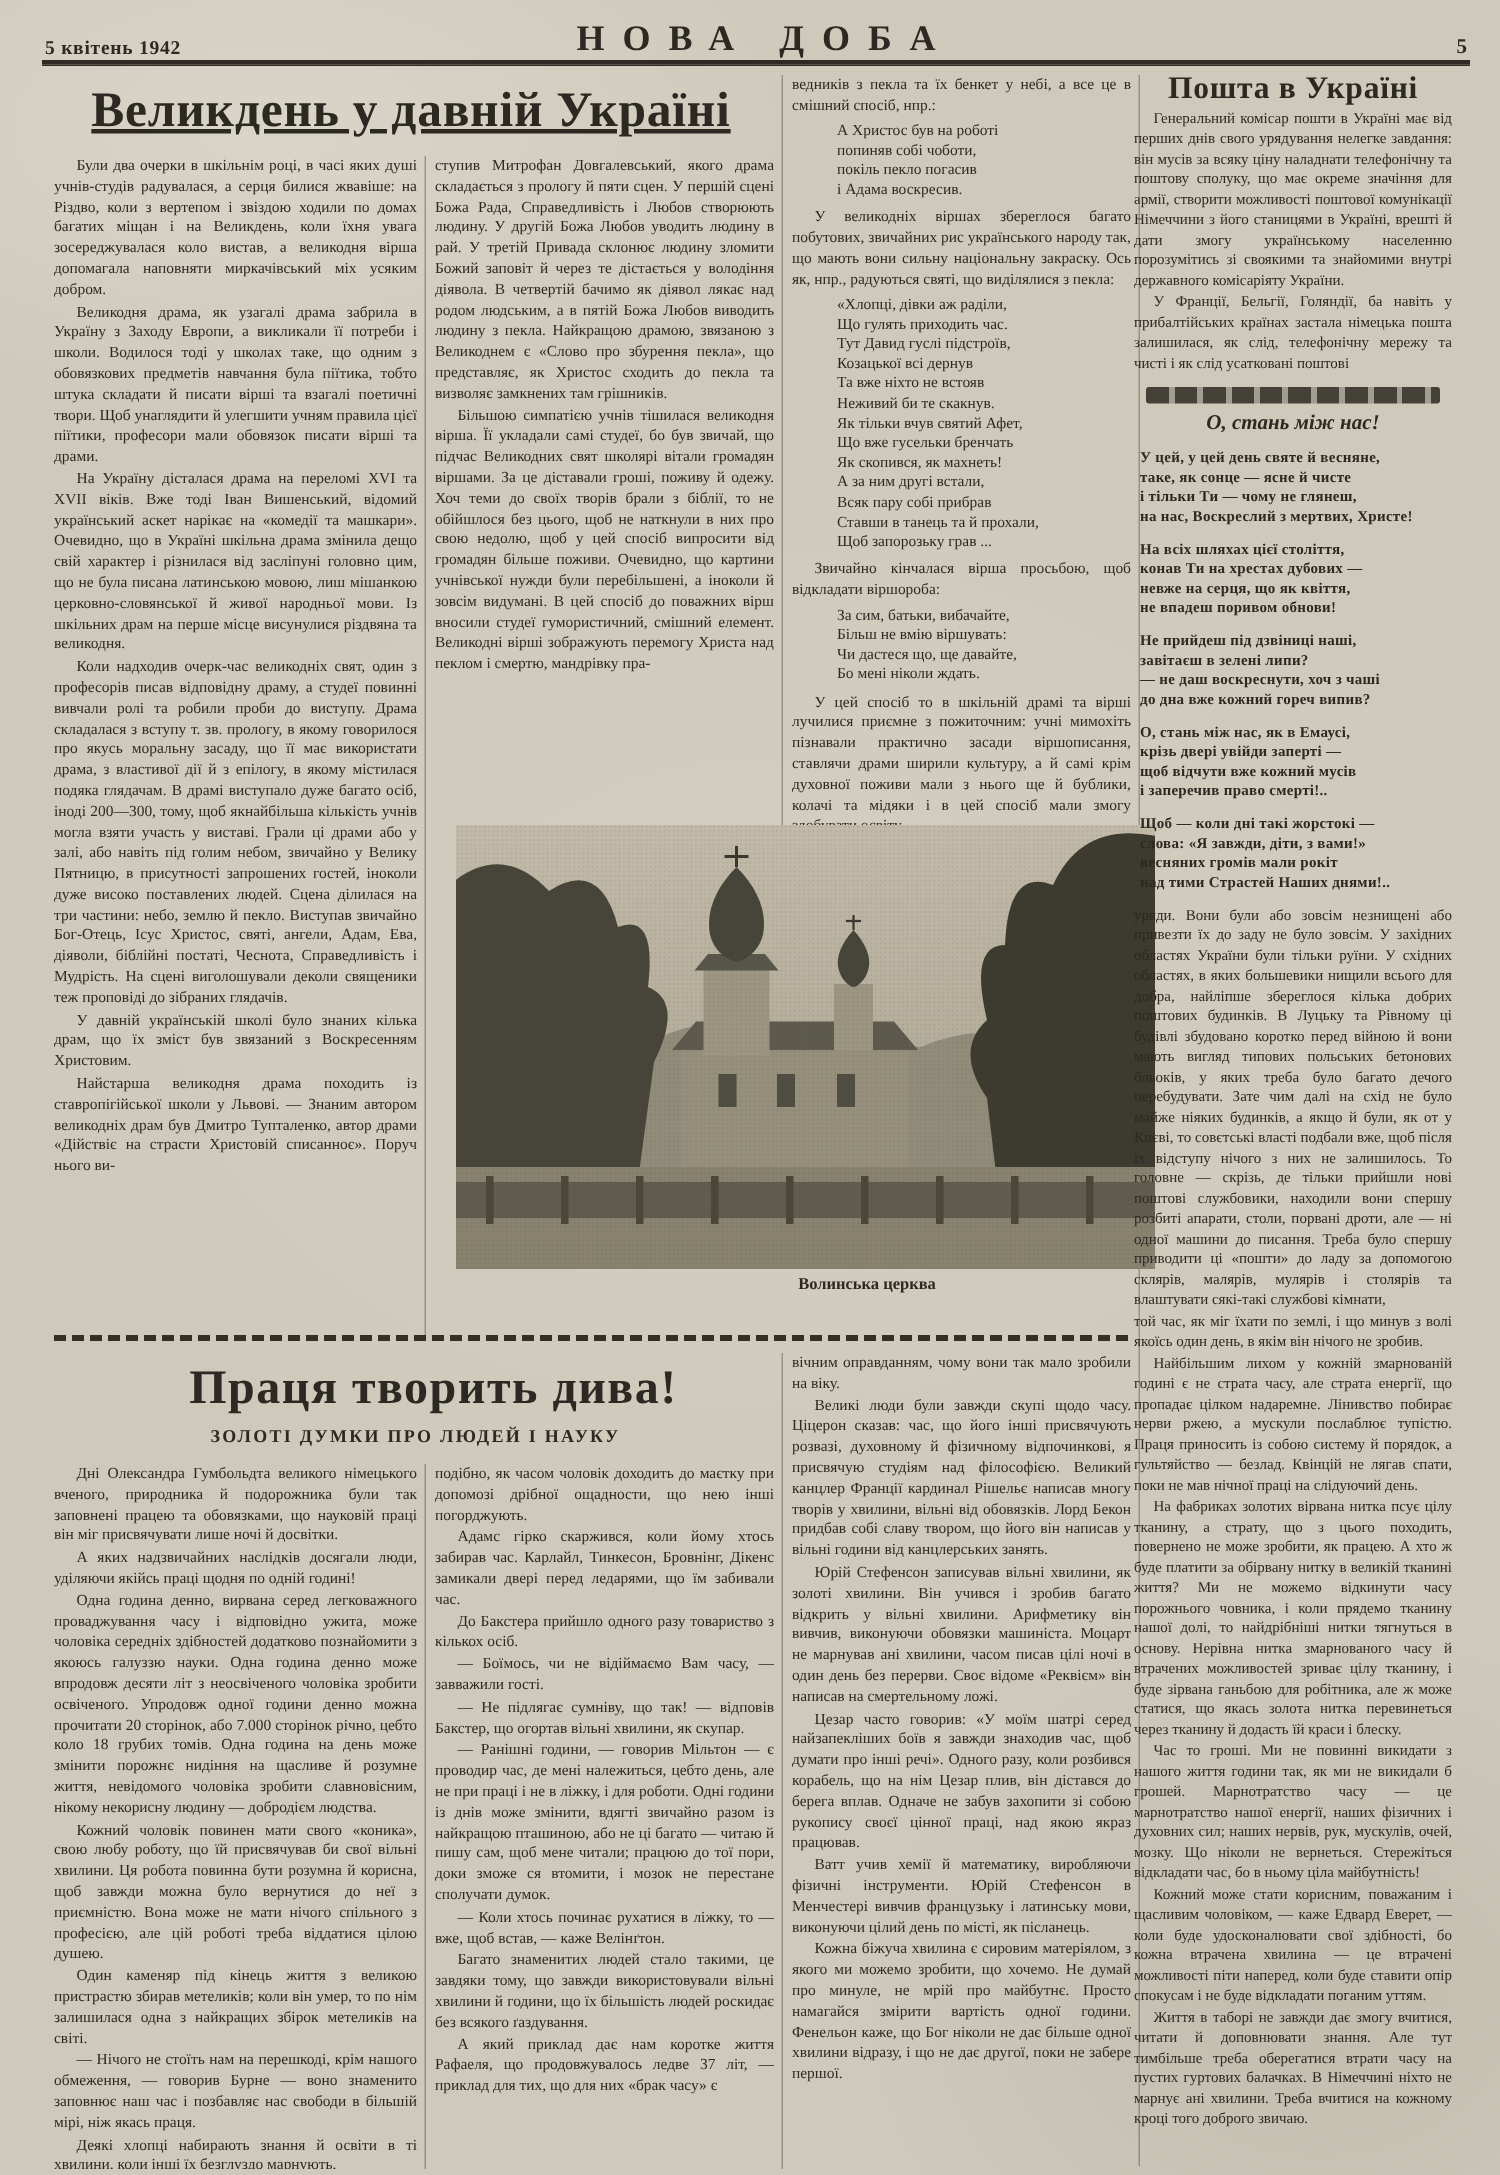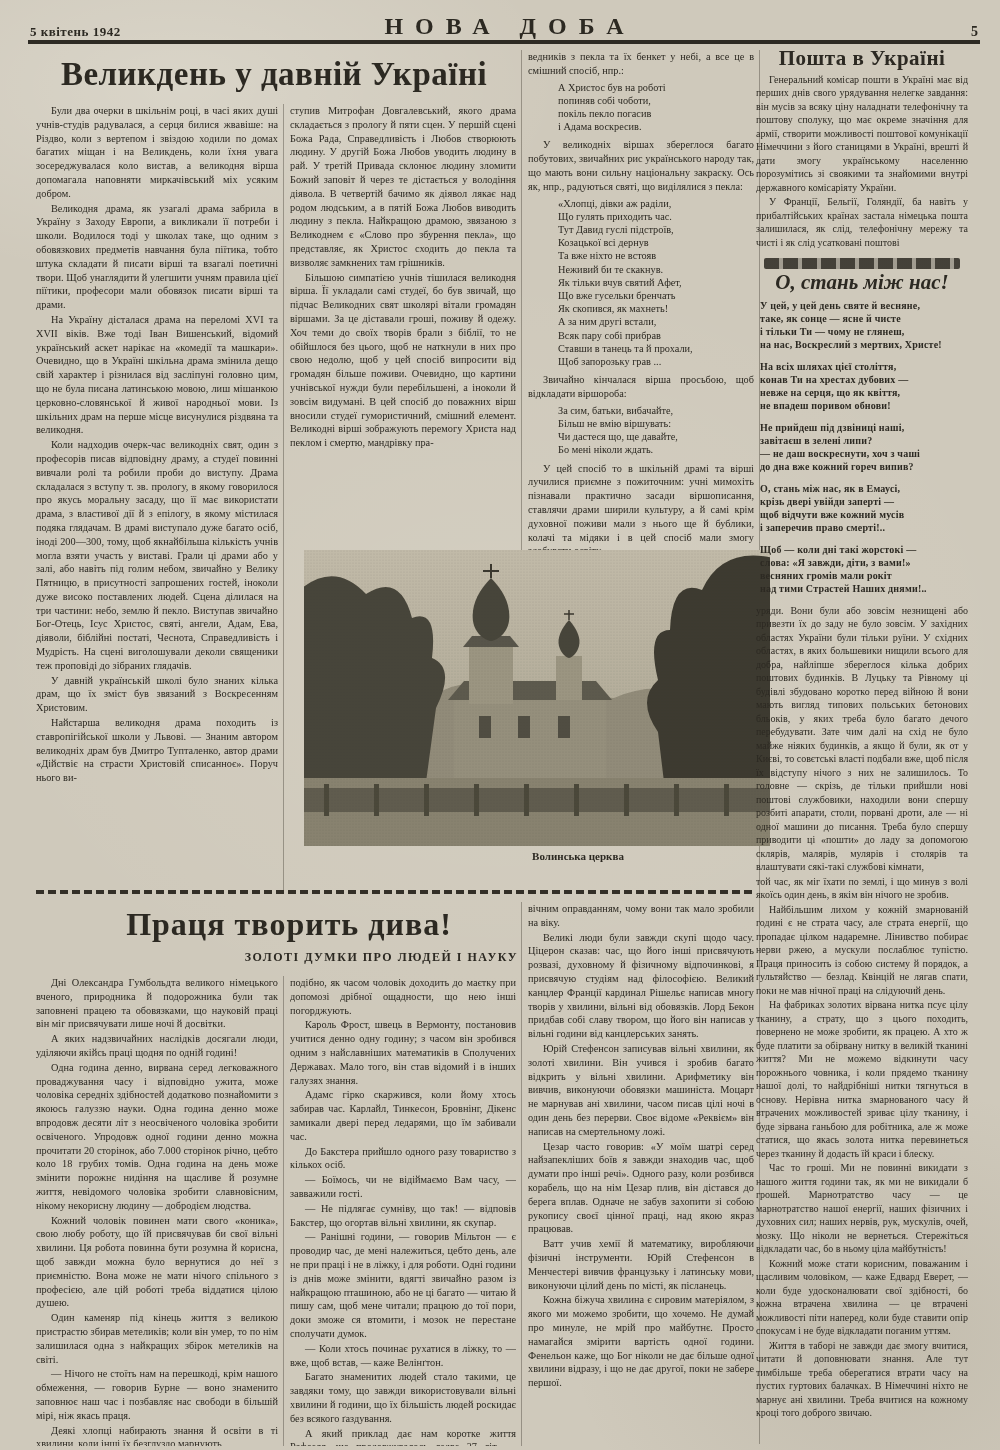--- a/index.html
+++ b/index.html
@@ -25,27 +25,27 @@
     border-top:3px solid #2e2b24; border-bottom:1px solid #2e2b24; }
   
   .col{ position:absolute; overflow:hidden; text-align:justify;
     font-size:10.3px; line-height:13.8px; }
   .col p{ text-indent:15px; margin-bottom:1px; }
   .col p.cont{ text-indent:0; }
   .col p.verse{ text-indent:0; margin:3px 0 5px 30px; white-space:pre-line;
     text-align:left; line-height:13.2px; }
   
   .headline-easter{ position:absolute; left:38px; top:56px; width:472px;
-    font-size:33px; font-weight:bold; text-align:center; letter-spacing:.5px; line-height:1.1; }
+    font-size:33px; font-weight:bold; text-align:center; letter-spacing:.5px; line-height:1.1;text-decoration:underline; }
   .headline-post{ font-size:21px; font-weight:bold; text-align:center; margin:2px 0 7px; letter-spacing:.5px; }
-  .poem-title{ font-size:21px; font-weight:bold; font-style:italic; text-align:center; margin:7px 0 9px; }
+  .poem-title{ font-size:14px; font-weight:bold; font-style:italic; text-align:center; margin:7px 0 9px; }
   .headline-work{ position:absolute; left:48px; top:906px; width:482px;
     font-size:32px; font-weight:bold; text-align:center; letter-spacing:1px; }
   .work-subtitle{ position:absolute; left:36px; top:950px; width:482px;
-    font-size:12px; font-weight:bold; text-align:right; letter-spacing:1.5px; }
+    font-size:12px; font-weight:bold; text-align:center; letter-spacing:1.5px; }
   
   #col4{ position:absolute; left:756px; top:50px; width:212px; height:1396px;
     overflow:hidden; font-size:10px; line-height:13.5px; text-align:justify; }
   #col4 .body p{ text-indent:13px; margin-bottom:1px; }
   #col4 .body p.cont{ text-indent:0; }
   .redacted{ height:11px; margin:9px 8px 7px;
     background:repeating-linear-gradient(90deg, rgba(44,41,34,.85) 0 15px, rgba(44,41,34,.28) 15px 19px);
     border-radius:2px; }
   .poem p{ font-weight:bold; white-space:pre-line; text-align:left;
     font-size:10px; line-height:13px; margin:0 0 9px 4px; letter-spacing:.2px; }
@@ -221,21 +221,20 @@
       <p>Дні Олександра Гумбольдта великого німецького вченого, природника й подорожника були так заповнені працею та обовязками, що науковій праці він міг присвячувати лише ночі й досвітки.</p>
       <p>А яких надзвичайних наслідків досягали люди, уділяючи якійсь праці щодня по одній годині!</p>
       <p>Одна година денно, вирвана серед легковажного проваджування часу і відповідно ужита, може чоловіка середніх здібностей додатково познайомити з якоюсь галуззю науки. Одна година денно може впродовж десяти літ з неосвіченого чоловіка зробити освіченого. Упродовж одної години денно можна прочитати 20 сторінок, або 7.000 сторінок річно, цебто коло 18 грубих томів. Одна година на день може змінити порожнє нидіння на щасливе й розумне життя, невідомого чоловіка зробити славновісним, нікому некорисну людину — добродієм людства.</p>
       <p>Кожний чоловік повинен мати свого «коника», свою любу роботу, що їй присвячував би свої вільні хвилини. Ця робота повинна бути розумна й корисна, щоб завжди можна було вернутися до неї з приємністю. Вона може не мати нічого спільного з професією, але цій роботі треба віддатися цілою душею.</p>
       <p>Один каменяр під кінець життя з великою пристрастю збирав метеликів; коли він умер, то по нім залишилася одна з найкращих збірок метеликів на світі.</p>
       <p>— Нічого не стоїть нам на перешкоді, крім нашого обмеження, — говорив Бурне — воно знаменито заповнює наш час і позбавляє нас свободи в більшій мірі, ніж якась праця.</p>
       <p>Деякі хлопці набирають знання й освіти в ті хвилини, коли інші їх безглуздо марнують,</p>
     </div>
   <div class="col" style="left:290px; top:976px; width:226px; height:470px;">
       <p class="cont">подібно, як часом чоловік доходить до маєтку при допомозі дрібної ощадности, що нею інші погорджують.</p>
-      <p>Кароль Фрост, швець в Вермонту, постановив учитися денно одну годину; з часом він зробився одним з найславніших математиків в Сполучених Державах. Мало того, він став відомий і в інших галузях знання.</p>
       <p>Адамс гірко скаржився, коли йому хтось забирав час. Карлайл, Тинкесон, Бровнінг, Дікенс замикали двері перед ледарями, що їм забивали час.</p>
       <p>До Бакстера прийшло одного разу товариство з кількох осіб.</p>
       <p>— Боїмось, чи не відіймаємо Вам часу, — завважили гості.</p>
       <p>— Не підлягає сумніву, що так! — відповів Бакстер, що огортав вільні хвилини, як скупар.</p>
       <p>— Ранішні години, — говорив Мільтон — є проводир час, де мені належиться, цебто день, але не при праці і не в ліжку, і для роботи. Одні години із днів може змінити, вдягті звичайно разом із найкращою пташиною, або не ці багато — читаю й пишу сам, щоб мене читали; працюю до тої пори, доки зможе ся втомити, і мозок не перестане сполучати думок.</p>
       <p>— Коли хтось починає рухатися в ліжку, то — вже, щоб встав, — каже Велінґтон.</p>
       <p>Багато знаменитих людей стало такими, це завдяки тому, що завжди використовували вільні хвилини й години, що їх більшість людей роскидає без всякого ґаздування.</p>
       <p>А який приклад дає нам коротке життя Рафаеля, що продовжувалось ледве 37 літ, — приклад для тих, що для них «брак часу» є</p>
     </div>
   <div class="col" style="left:528px; top:902px; width:226px; height:544px;">

